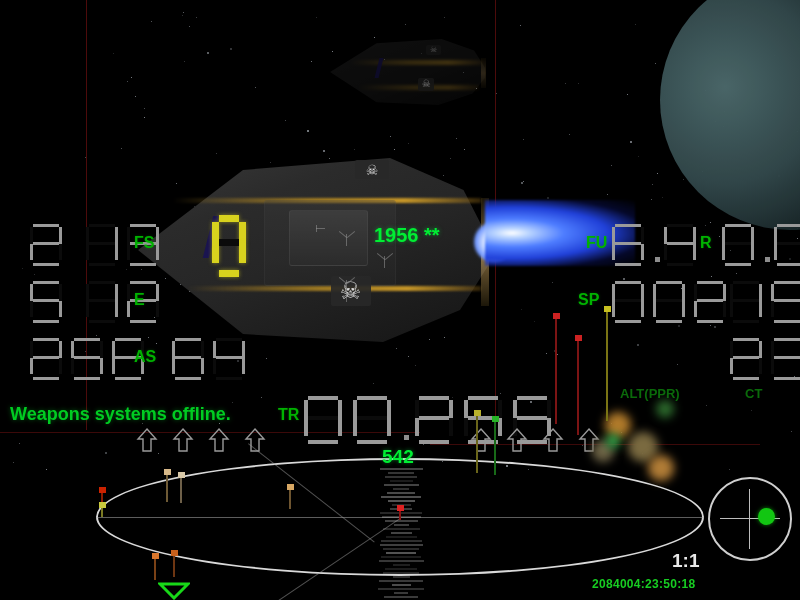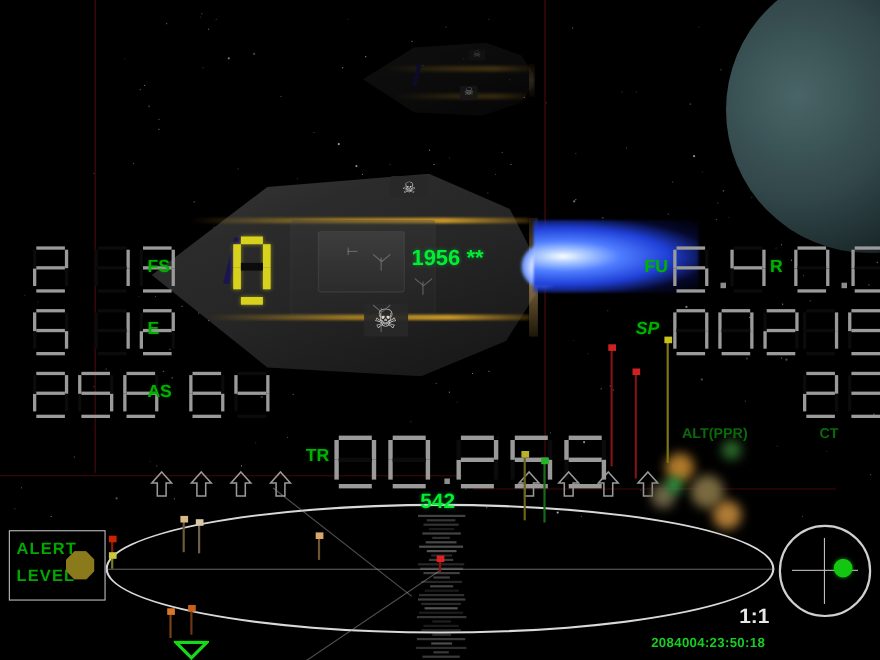--- a/index.html
+++ b/index.html
@@ -653,21 +653,21 @@
       </div>
       <div class="digit on-dim" style="width: 32px; height: 42px; margin-right: 9px;">
         <i class="lit" style="left: 3px; top: 0px; width: 26px; height: 3px;"></i>
         <i class="lit" style="left: 3px; top: 39px; width: 26px; height: 3px;"></i>
         <i class="lit" style="left: 0px; top: 19.5px; width: 3px; height: 16.5px;"></i>
         <i class="lit" style="left: 0px; top: 3px; width: 3px; height: 16.5px;"></i>
         <i class="off" style="left: 3px; top: 18px; width: 26px; height: 3px;"></i>
       </div>
     </div>
 
-  <div class="hud-label" style="left:578px; top:291px; font-size:16px;font-style:italic;">SP</div>
+  <div class="hud-label" style="left:578px; top:291px; font-size:16px;">SP</div>
   <div class="seg-group" id="right-r2a" style="left:612px; top:281px;">
       <div class="digit on-dim" style="width: 32px; height: 42px; margin-right: 9px;">
         <i class="lit" style="left: 3px; top: 0px; width: 26px; height: 3px;"></i>
         <i class="lit" style="left: 29px; top: 3px; width: 3px; height: 16.5px;"></i>
         <i class="lit" style="left: 29px; top: 19.5px; width: 3px; height: 16.5px;"></i>
         <i class="lit" style="left: 3px; top: 39px; width: 26px; height: 3px;"></i>
         <i class="lit" style="left: 0px; top: 19.5px; width: 3px; height: 16.5px;"></i>
         <i class="lit" style="left: 0px; top: 3px; width: 3px; height: 16.5px;"></i>
         <i class="off" style="left: 3px; top: 18px; width: 26px; height: 3px;"></i>
       </div>
@@ -724,20 +724,21 @@
         <i class="lit" style="left: 3px; top: 39px; width: 26px; height: 3px;"></i>
         <i class="off" style="left: 0px; top: 19.5px; width: 3px; height: 16.5px;"></i>
         <i class="off" style="left: 0px; top: 3px; width: 3px; height: 16.5px;"></i>
         <i class="lit" style="left: 3px; top: 18px; width: 26px; height: 3px;"></i>
       </div>
     </div>
 
   <div class="dim-label" style="left:620px; top:386px; font-size:13px;">ALT(PPR)</div>
   <div class="dim-label" style="left:745px; top:386px; font-size:13px;">CT</div>
 
+  <div class="msg" style="left:10px; top:404px;">Weapons systems offline.</div>
 
   <div class="hud-label" style="left:278px; top:406px; font-size:16px;">TR</div>
   <div class="seg-group" id="tr-value" style="left:304px; top:396px;">
       <div class="digit on-dim" style="width: 38px; height: 48px; margin-right: 11px;">
         <i class="lit" style="left: 4px; top: 0px; width: 30px; height: 4px;"></i>
         <i class="lit" style="left: 34px; top: 4px; width: 4px; height: 18px;"></i>
         <i class="lit" style="left: 34px; top: 22px; width: 4px; height: 18px;"></i>
         <i class="lit" style="left: 4px; top: 44px; width: 30px; height: 4px;"></i>
         <i class="lit" style="left: 0px; top: 22px; width: 4px; height: 18px;"></i>
         <i class="lit" style="left: 0px; top: 4px; width: 4px; height: 18px;"></i>
@@ -928,25 +929,20 @@
       <div class="blip" style="left: 604px; top: 306px; width: 8px; height: 116px;">
         <div class="stem" style="height: 110px; top: 5px; background: rgb(122, 116, 20);"></div>
         <div class="head" style="top: 0px; background: rgb(200, 192, 32);"></div>
       </div>
     </div>
 
   <svg style="position:absolute; left:158px; top:582px;" width="32" height="18" viewBox="0 0 32 18">
     <polygon points="2,2 30,2 16,16" fill="none" stroke="#18d818" stroke-width="3"></polygon>
   </svg>
 
-  <div id="alert-box">
-    <div class="alert-t" style="top:8px;">ALERT</div>
-    <div class="alert-t" style="top:32px;">LEVEL</div>
-    <div id="alert-ind"></div>
-  </div>
 
   <div id="compass">
     <div class="cross-h" style="left:10px; top:39px; width:60px; height:1px;"></div>
     <div class="cross-v" style="left:39px; top:10px; width:1px; height:60px;"></div>
   </div>
   <div id="compass-dot" style="left:758px; top:508px;"></div>
   <div class="white-text" style="left:672px; top:550px; font-size:19px;">1:1</div>
   <div class="green-stamp" style="left:592px; top:577px;">2084004:23:50:18</div>
 
 </div>

